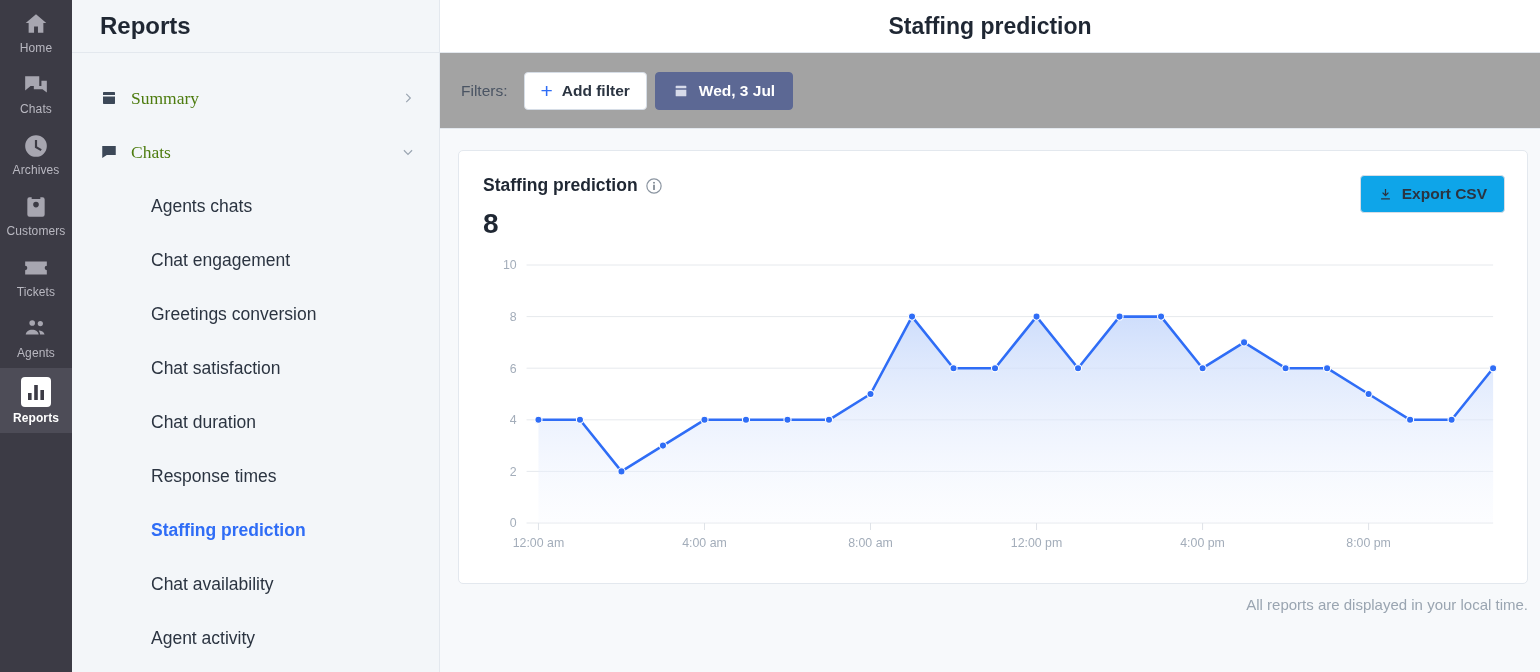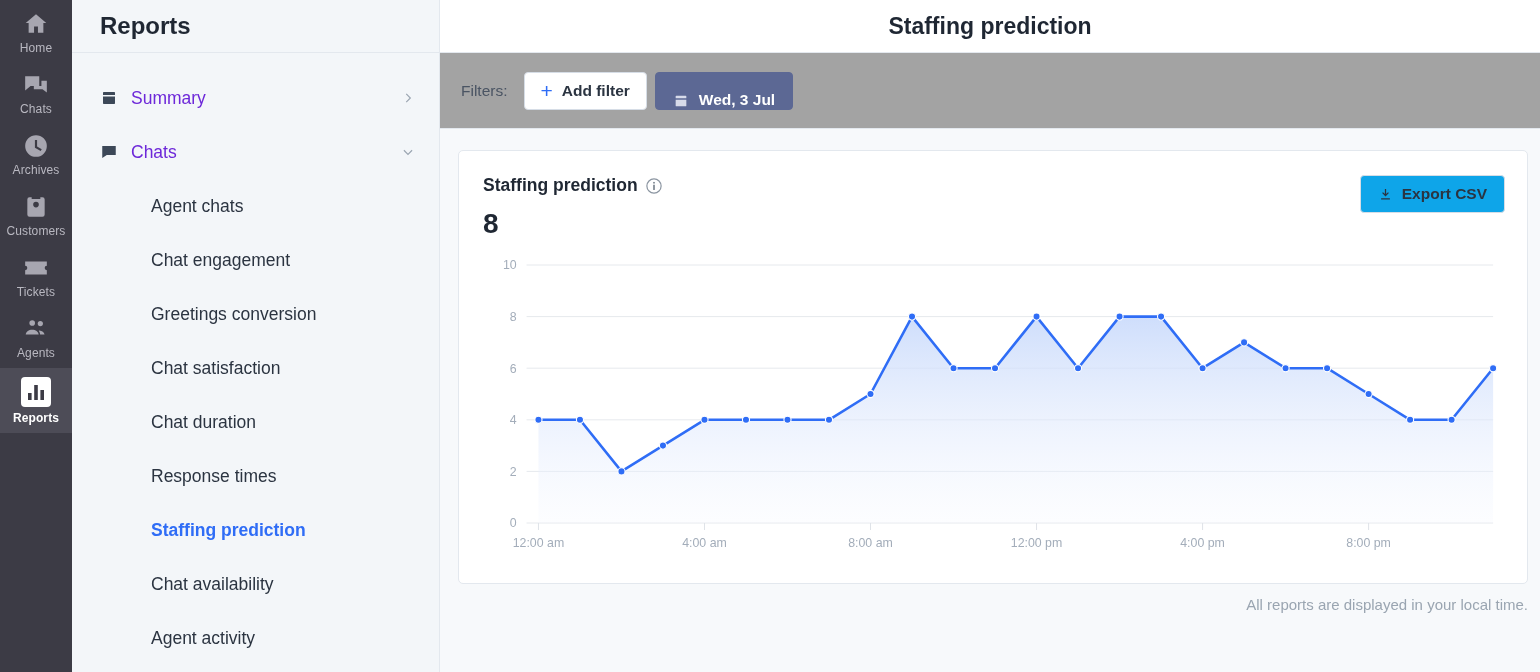--- a/index.html
+++ b/index.html
@@ -45,21 +45,21 @@
     padding-left: 28px; border-bottom: 1px solid #e3e8ee;
   }
   .sidebar-title { font-size: 24px; color: #1f2733; font-weight: bold; }
   .sidebar-list { padding-top: 18px; }
   .nav-group {
     display: flex; align-items: center; height: 54px;
     padding: 0 24px 0 28px; cursor: pointer;
   }
   .nav-group-icon { width: 20px; margin-right: 11px; display:flex; }
   .nav-group-icon svg { width: 18px; height: 18px; fill: #3c4858; display:block; }
-  .nav-group-label { font-size: 17.5px; color: #6d28d9; flex: 1; }
+  .nav-group-label { font-size: 17.5px; color: #4d7c0f; flex: 1; font-family: Liberation Serif, serif; }
   .chev { width: 14px; height: 14px; fill: none; stroke: #9aa5b1; stroke-width: 2; }
   .nav-sub {
     display: flex; align-items: center; height: 54px;
     padding-left: 79px; font-size: 17.5px; color: #2b3441; cursor: pointer;
   }
   .nav-sub.active { color: #2f6df6; font-weight: bold; }
 
   
   .main { flex: 1; display: flex; flex-direction: column; background: #f7f9fb; min-width:0;}
   .topbar {
@@ -74,21 +74,21 @@
   }
   .filters-label { font-size: 15.5px; color: #4a5463; margin-right: 16px; }
   .btn-addfilter {
     display: flex; align-items: center; gap: 9px;
     height: 38px; padding: 0 16px; background: #fff;
     border: 1px solid #d6dde6; border-radius: 4px; cursor: pointer;
     font-size: 15.5px; color: #2b3441; font-weight: bold;
   }
   .plus { color: #2f6df6; font-size: 21px; font-weight: normal; line-height: 1; }
   .btn-date {
-    display: flex; align-items: flex-end; gap: 10px;
+    display: flex; align-items: center; gap: 10px;
     height: 38px; padding: 0 17px; background: #5c6894;
     border: 1px solid #5c6894; border-radius: 4px; cursor: pointer;
     font-size: 15.5px; color: #ffffff; font-weight: bold; margin-left: 8px;
   }
   .btn-date svg { width: 16px; height: 16px; fill: #d7dbea; }
 
   
   .content { flex: 1; padding: 21px 12px 0 18px; }
   .card {
     background: #ffffff; border: 1px solid #e3e8ee; border-radius: 5px;
@@ -217,21 +217,21 @@
               <path d="M3 4h18v12H9l-6 4V4zm3 3.5h12V9H6zm0 3.5h8v1.5H6z"></path>
             </svg>
         </span>
         <span class="nav-group-label">Chats</span>
         <svg class="chev" viewBox="0 0 24 24">
             <polyline points="5,9 12,16 19,9"></polyline>
           </svg>
       </div>
 
       <div class="nav-sub">
-          <span>Agent chats</span>
+          <span>Agents chats</span>
         </div>
       <div class="nav-sub">
           <span>Chat engagement</span>
         </div>
       <div class="nav-sub">
           <span>Greetings conversion</span>
         </div>
       <div class="nav-sub">
           <span>Chat satisfaction</span>
         </div>

